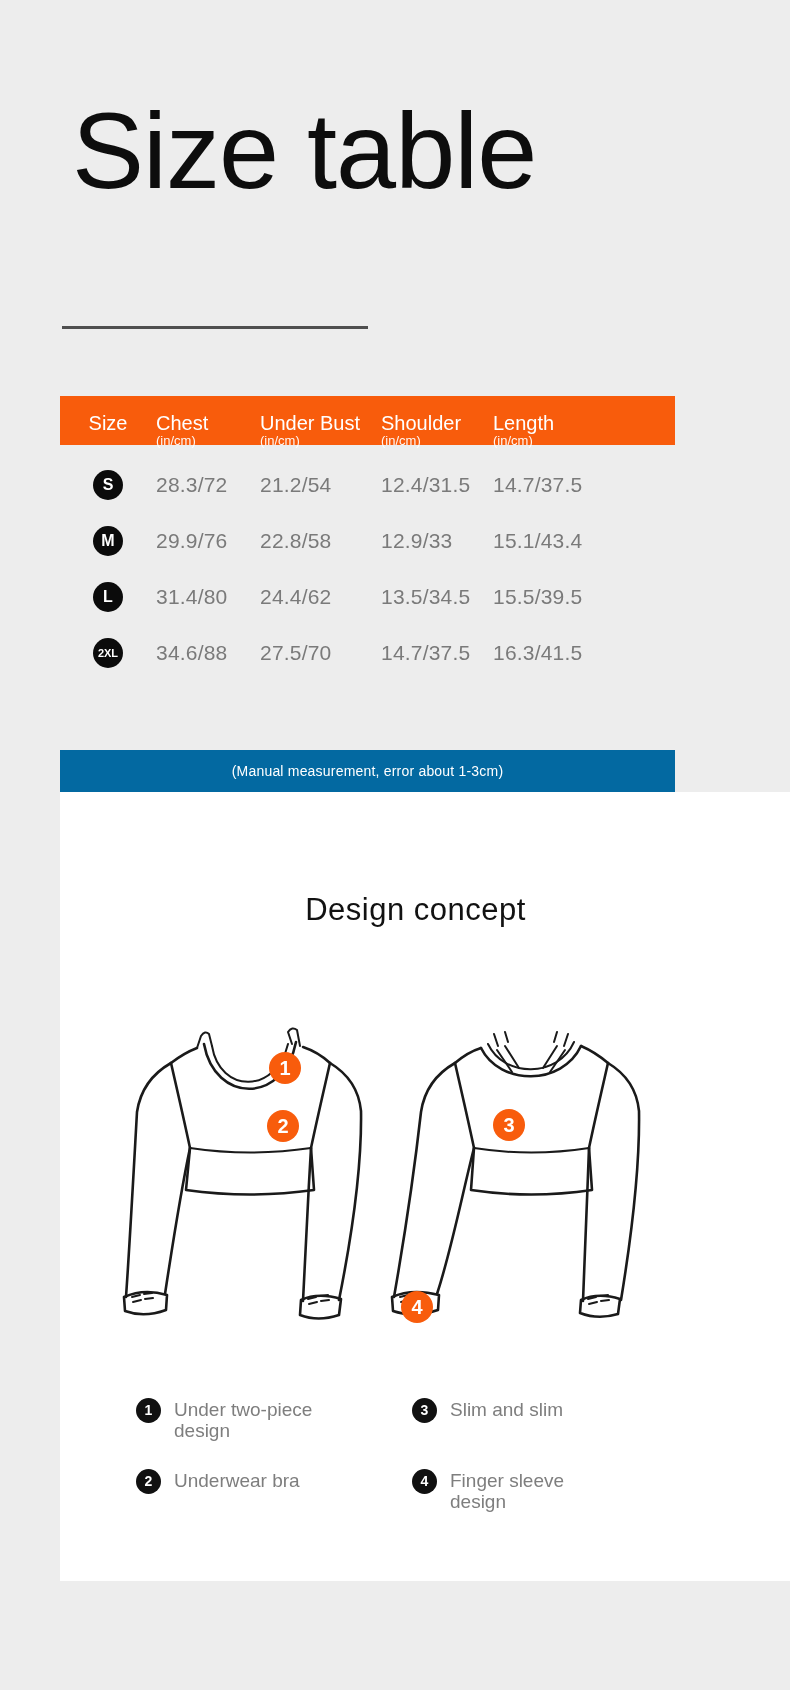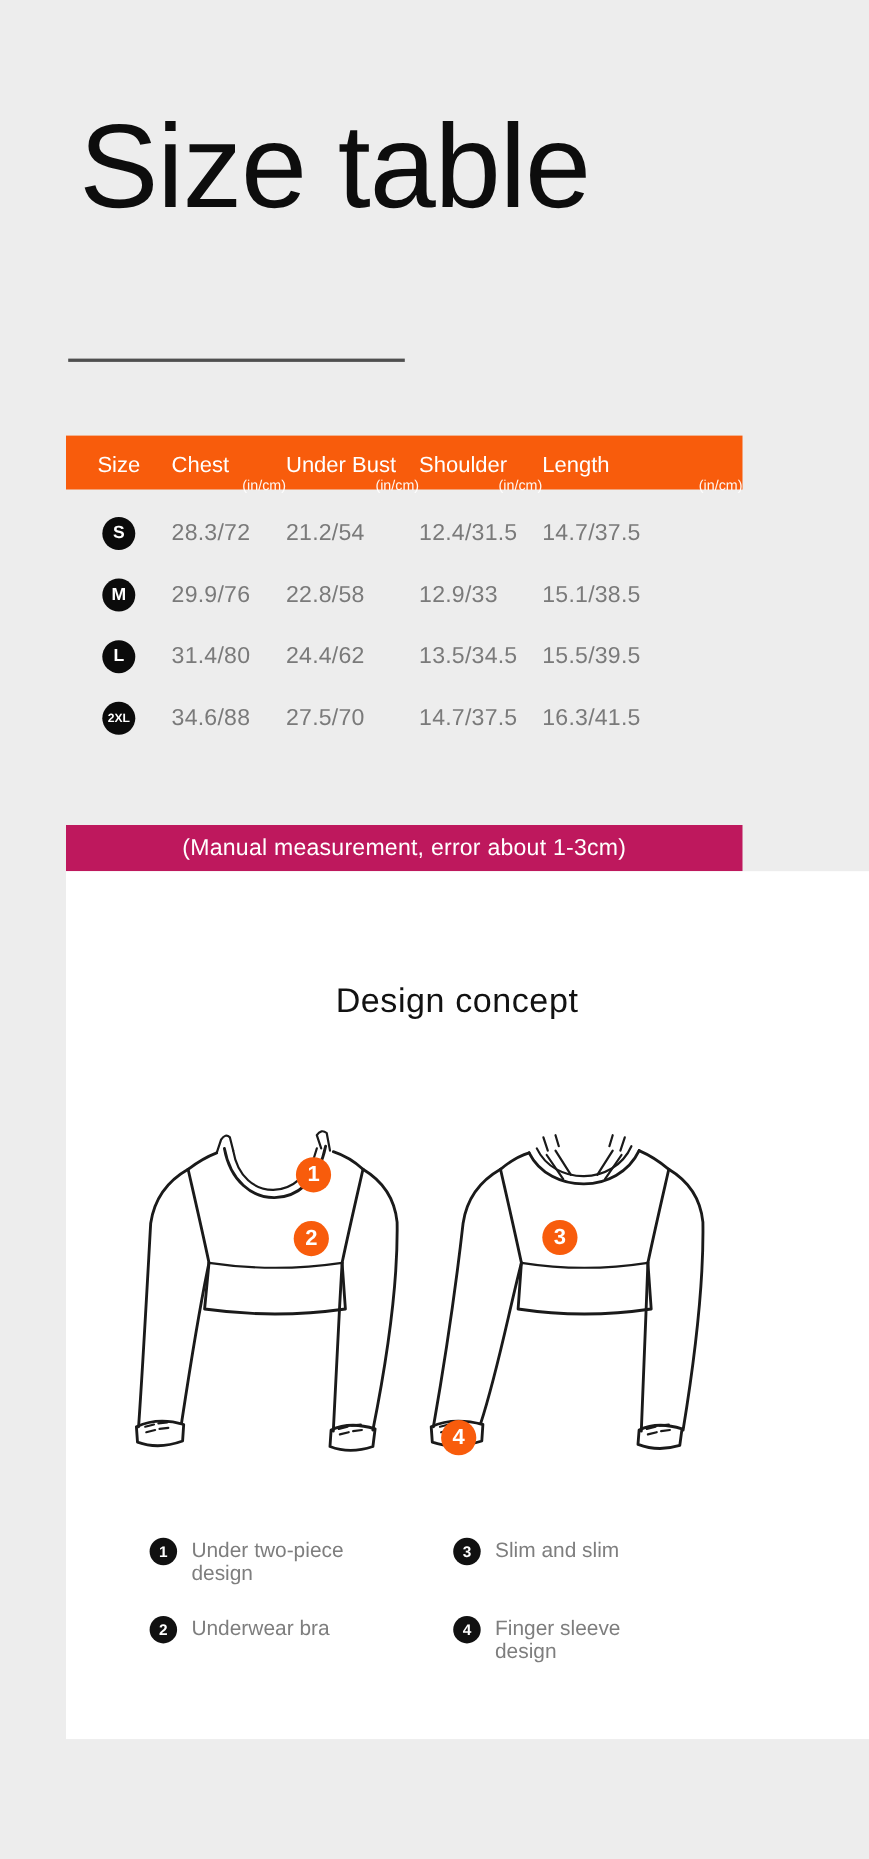--- a/index.html
+++ b/index.html
@@ -8,31 +8,31 @@
 
   
   .title{position:absolute;left:56px;top:78px;margin:16px;font-size:108px;font-weight:400;letter-spacing:-1px;color:#0d0d0d;line-height:1.05;}
   .divider{position:absolute;left:62px;top:326px;width:306px;height:3px;background:#4f4f4f;}
 
   
   .size-table{position:absolute;left:60px;top:396px;width:615px;}
   .thead{display:grid;grid-template-columns:96px 104px 121px 112px 182px;background:#f85c0c;height:49px;box-sizing:border-box;padding-top:16px;}
   .hcell{color:#fff;display:flex;flex-direction:column;}
   .hcell .lab{font-size:20px;line-height:22px;}
-  .hcell .unit{font-size:13px;line-height:14px;opacity:.95;text-align:right;}
+  .hcell .unit{font-size:13px;line-height:14px;opacity:.95;}
   .hcell.center{align-items:center;}
   .tbody{padding-top:12px;}
   .trow{display:grid;grid-template-columns:96px 104px 121px 112px 182px;height:56px;align-items:center;}
   .size-badge{width:30px;height:30px;border-radius:50%;background:#0b0b0b;color:#fff;font-weight:700;font-size:16px;line-height:30px;text-align:center;justify-self:center;}
   .size-badge.xl{font-size:13px;}
   .size-badge.xxl{font-size:11px;}
   .val{font-size:21px;color:#7a7a7a;letter-spacing:.2px;}
 
   
-  .note-bar{position:absolute;left:60px;top:750px;width:615px;height:42px;background:#be185d;color:#fff;text-align:center;line-height:42px;font-size:21px;font-weight:500;letter-spacing:.2px;}
+  .note-bar{position:absolute;left:60px;top:750px;width:615px;height:42px;background:#0369a1;color:#fff;text-align:center;line-height:42px;font-size:14px;font-weight:500;letter-spacing:.2px;}
 
   
   .panel{position:absolute;left:60px;top:792px;width:735px;height:789px;background:#ffffff;}
   .concept-title{position:absolute;top:100px;left:0;width:100%;margin:0;text-align:center;box-sizing:border-box;padding-right:24px;font-size:31px;font-weight:400;color:#121212;letter-spacing:.5px;}
 
   
   .garments{position:absolute;left:60px;top:1020px;}
   .garments path{fill:none;stroke:#1a1a1a;stroke-width:2.6;stroke-linecap:round;stroke-linejoin:round;}
   .garments path.thin{stroke-width:2;}
 
@@ -89,21 +89,21 @@
         <span class="val">28.3/72</span>
         <span class="val">21.2/54</span>
         <span class="val">12.4/31.5</span>
         <span class="val">14.7/37.5</span>
       </div>
       <div class="trow">
         <span class="size-badge">M</span>
         <span class="val">29.9/76</span>
         <span class="val">22.8/58</span>
         <span class="val">12.9/33</span>
-        <span class="val">15.1/38.5</span>
+        <span class="val">15.1/43.4</span>
       </div>
       <div class="trow">
         <span class="size-badge">L</span>
         <span class="val">31.4/80</span>
         <span class="val">24.4/62</span>
         <span class="val">13.5/34.5</span>
         <span class="val">15.5/39.5</span>
       </div>
       <div class="trow">
         <span class="size-badge xxl">2XL</span>

